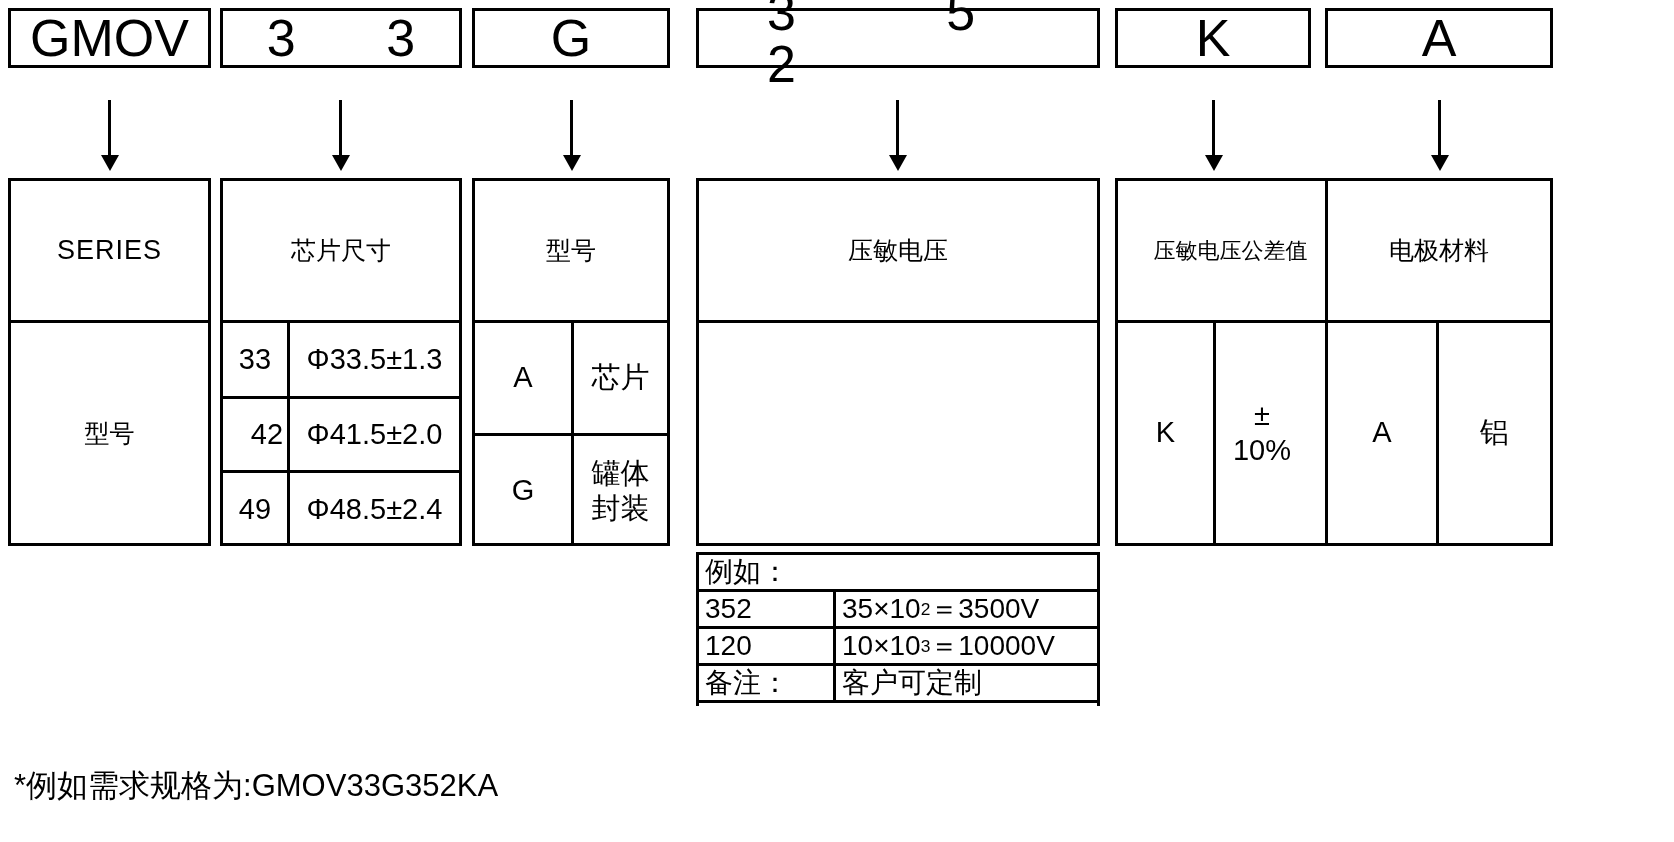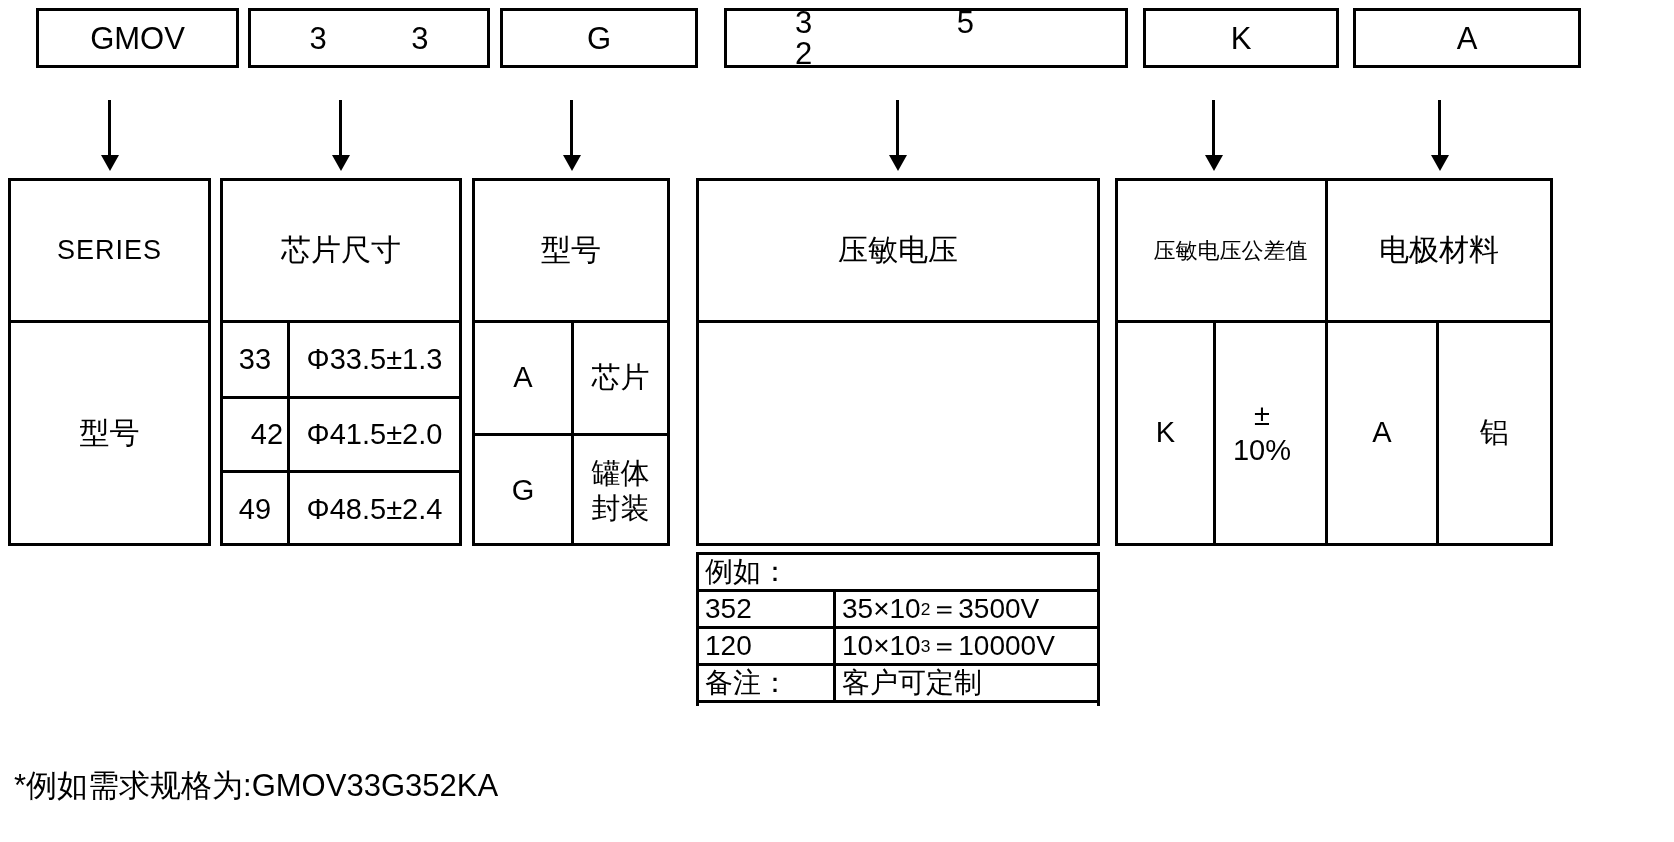--- a/index.html
+++ b/index.html
@@ -13,39 +13,39 @@
   }
   .stage{position:absolute;left:0;top:0;width:1674px;height:842px;}
 
   
   .box{position:absolute;box-sizing:border-box;border:3px solid #000;background:#fff;}
   .cell{position:absolute;box-sizing:border-box;display:flex;align-items:center;justify-content:center;text-align:center;}
 
   
   .codebox{
     display:flex;align-items:center;justify-content:center;
-    font-size:31px;letter-spacing:0px;line-height:1;margin-left:28px;
+    font-size:52px;letter-spacing:0px;line-height:1;
   }
 
   
   .arrow{position:absolute;width:3px;background:#000;}
   .arrowhead{
     position:absolute;width:0;height:0;
     border-left:9px solid transparent;
     border-right:9px solid transparent;
     border-top:16px solid #000;
   }
 
   
   .hdr{
     position:absolute;box-sizing:border-box;
     display:flex;align-items:center;justify-content:center;
     border-bottom:3px solid #000;
   }
-  .hdr-txt{font-size:30px;}
+  .hdr-txt{font-size:25px;}
   .hdr-txt.small{font-size:22px;}
   .hdr-txt.lat{font-size:27px;letter-spacing:1px;}
 
   
   .vline{position:absolute;width:3px;background:#000;}
   .hline{position:absolute;height:3px;background:#000;}
 
   .sub{
     position:absolute;box-sizing:border-box;
     display:flex;align-items:center;justify-content:center;

